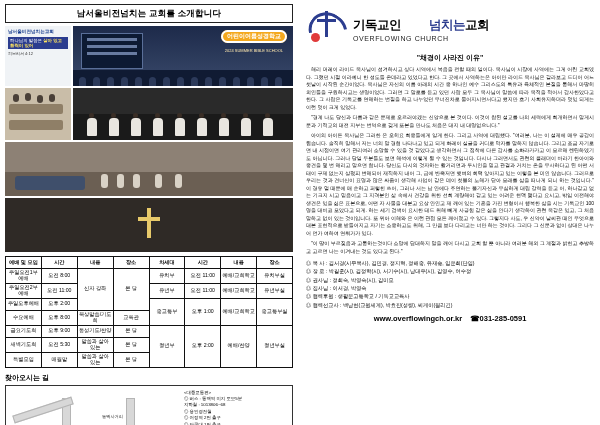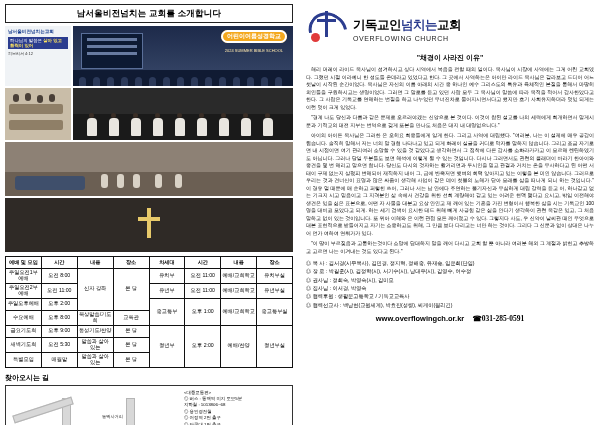--- a/index.html
+++ b/index.html
@@ -86,34 +86,34 @@
   .thumb .big{position:absolute;left:3px;top:10px;font-size:10px;font-weight:bold;color:#4a3a28;line-height:1.05;letter-spacing:-.5px;}
   .thumb .sm{position:absolute;left:4px;top:34px;font-size:7px;font-weight:bold;color:#5a4a35;}
   .thumb .hand{position:absolute;right:-6px;bottom:-8px;width:38px;height:34px;background:#e3cdb4;border-radius:50% 40% 45% 50%;}
   .logorow{display:flex;align-items:center;gap:5px;margin-top:4px;}
   .logomark{width:42px;height:40px;position:relative;}
   .logomark .arc{position:absolute;left:2px;top:4px;width:34px;height:30px;border:3px solid #2c3d8f;border-radius:50%;border-right-color:transparent;border-bottom-color:transparent;transform:rotate(35deg);}
   .logomark .cr1{position:absolute;left:19px;top:2px;width:3px;height:26px;background:#2c3d8f;}
   .logomark .cr2{position:absolute;left:11px;top:10px;width:19px;height:3px;background:#2c3d8f;}
   .logomark .dot{position:absolute;left:5px;top:24px;width:9px;height:9px;border-radius:50%;background:#e03a3a;}
   .logotext .kr{font-size:12.5px;font-weight:bold;letter-spacing:-.5px;}
-  .logotext .kr .blue{color:#2c3d8f;}
+  .logotext .kr .blue{color:#2c3d8f;padding-left:28px;}
   .logotext .en{font-size:7px;letter-spacing:.6px;color:#222;margin-top:1px;}
 
   .sermon-title{text-align:center;font-size:7px;font-weight:bold;margin-top:4px;}
   .sermon-body{
     margin-top:3px;font-size:5px;line-height:1.5;text-align:justify;
     text-indent:5px;
   }
   .sermon-body p{margin:0 0 3px 0;}
 
   .staff{margin-top:4px;font-size:5.2px;line-height:1.6;}
   .staff div{white-space:nowrap;}
   .footer{margin-top:5px;text-align:center;font-size:7.5px;font-weight:bold;}
-  .footer .tel{margin-left:6px;font-family:Liberation Serif, serif;}
+  .footer .tel{margin-left:6px;}
 </style>
 </head>
 <body>
 
 <div class="page">
 
   <div class="left">
 
     <div class="banner">남서울비전넘치는 교회를 소개합니다</div>
 

